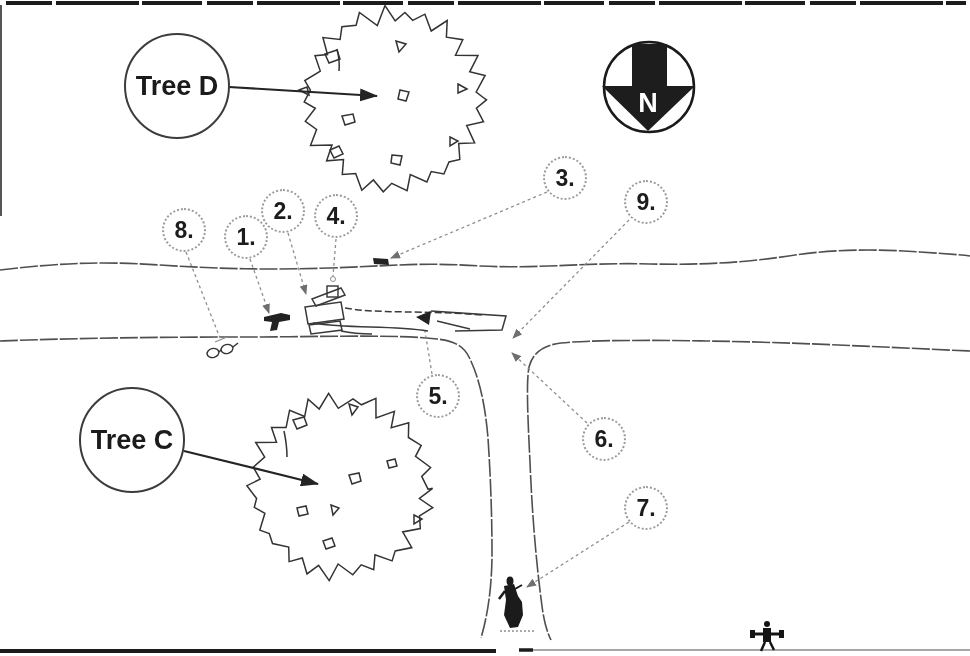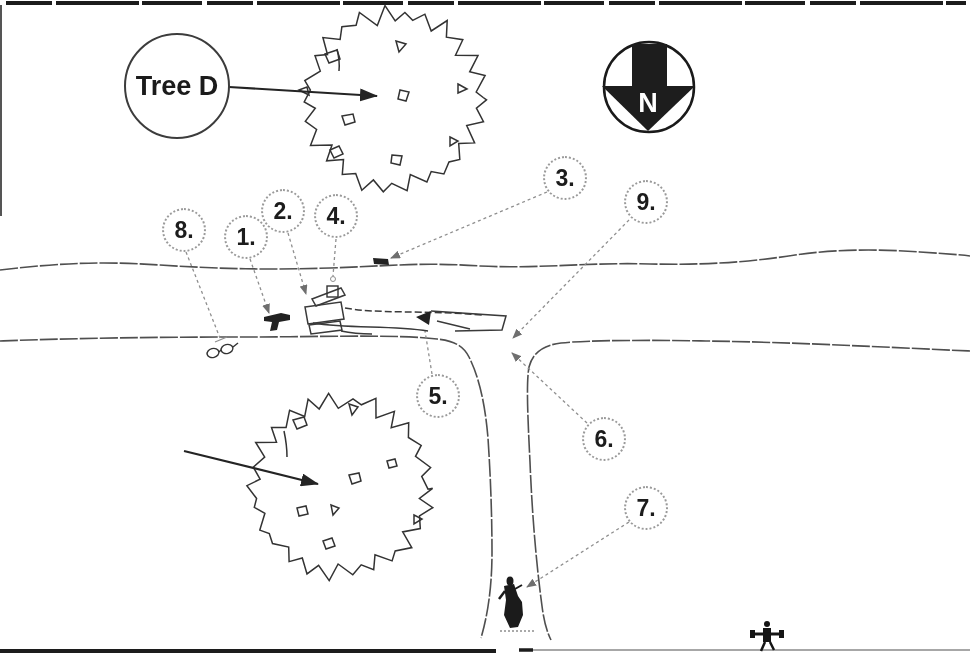--- a/index.html
+++ b/index.html
@@ -177,14 +177,15 @@
   <div class="marker" style="left:261px;top:189px">2.</div>
   <div class="marker" style="left:543px;top:156px">3.</div>
   <div class="marker" style="left:314px;top:194px">4.</div>
   <div class="marker" style="left:416px;top:374px">5.</div>
   <div class="marker" style="left:582px;top:417px">6.</div>
   <div class="marker" style="left:624px;top:486px">7.</div>
   <div class="marker" style="left:162px;top:208px">8.</div>
   <div class="marker" style="left:624px;top:180px">9.</div>
 
   <div class="tree-label" style="left:124px;top:33px">Tree D</div>
+  <div class="tree-label" style="left:79px;top:387px">Tree C</div>
 
 </div>
 
 </body></html>

